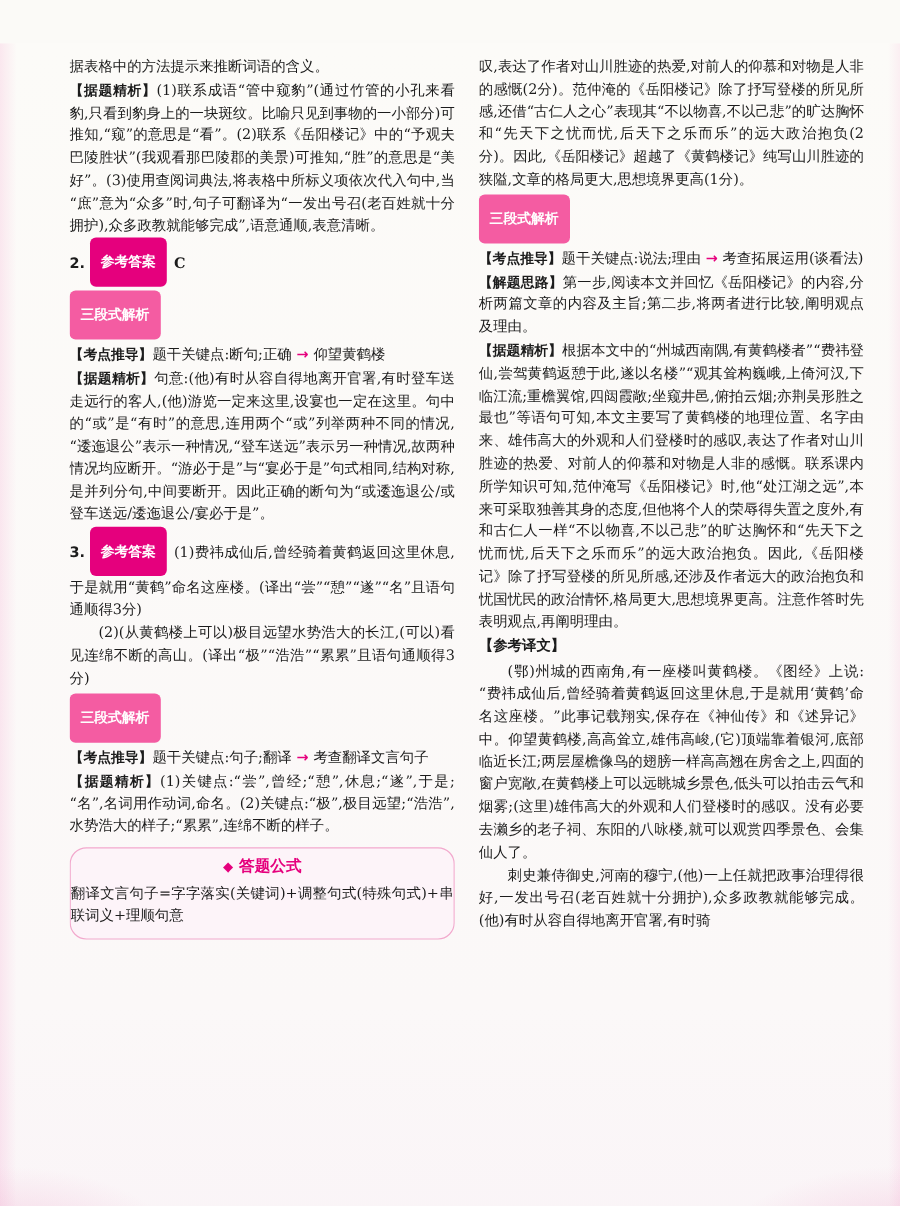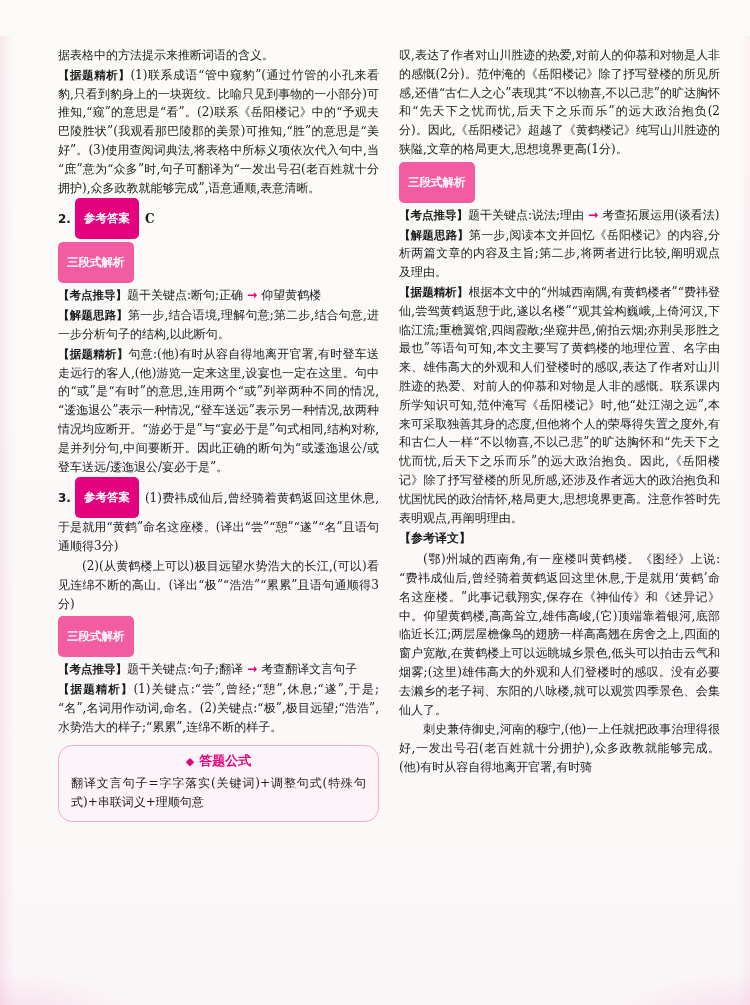--- a/index.html
+++ b/index.html
@@ -60,21 +60,21 @@
   }
   .badge-answer{background:var(--accent);}
   .badge-analysis{background:var(--accent-light);}
   .badgeline{margin:3px 0 3px;}
   .arrow{color:var(--accent);font-weight:700;margin:0 4px;font-family:"DejaVu Sans","Liberation Sans",sans-serif;}
   .formula-box{
     margin-top:8px;
     border:1.5px solid var(--box-border);
     border-radius:14px;
     background:var(--box-bg);
-    padding:6px 12px 9px;
+    padding:6px 0 9px;
   }
   .formula-title{
     text-align:center;color:var(--accent);font-weight:700;
     font-family:"DejaVu Sans","Liberation Sans",sans-serif;
     font-size:13px;margin-bottom:4px;
   }
   .formula-title .diamond{margin-right:5px;font-size:11px;}
   .formula-text{margin:0;font-size:12px;line-height:19px;font-weight:400;text-align:justify;}
   .trans-title{font-weight:700;font-family:"DejaVu Sans","Liberation Sans",sans-serif;margin:2px 0;}
   .footer{
@@ -109,23 +109,20 @@
       </p>
 
       <p class="badgeline">
         <span class="badge badge-analysis">三段式解析</span>
       </p>
 
       <p class="t">
         <span class="lbl">【考点推导】</span><span>题干关键点:断句;正确</span><span class="arrow">→</span><span>仰望黄鹤楼</span>
       </p>
 
-      <p class="t">
-        <span class="lbl">【解题思路】</span><span>第一步,结合语境,理解句意;第二步,结合句意,进一步分析句子的结构,以此断句。</span>
-      </p>
 
       <p class="t">
         <span class="lbl">【据题精析】</span><span>句意:(他)有时从容自得地离开官署,有时登车送走远行的客人,(他)游览一定来这里,设宴也一定在这里。句中的“或”是“有时”的意思,连用两个“或”列举两种不同的情况,“逶迤退公”表示一种情况,“登车送远”表示另一种情况,故两种情况均应断开。“游必于是”与“宴必于是”句式相同,结构对称,是并列分句,中间要断开。因此正确的断句为“或逶迤退公/或登车送远/逶迤退公/宴必于是”。</span>
       </p>
 
       <p class="t">
         <span class="qnum">3.</span><span class="badge badge-answer">参考答案</span><span>(1)费祎成仙后,曾经骑着黄鹤返回这里休息,于是就用“黄鹤”命名这座楼。(译出“尝”“憩”“遂”“名”且语句通顺得3分)</span>
       </p>
 
       <p class="t indent2">(2)(从黄鹤楼上可以)极目远望水势浩大的长江,(可以)看见连绵不断的高山。(译出“极”“浩浩”“累累”且语句通顺得3分)</p>

